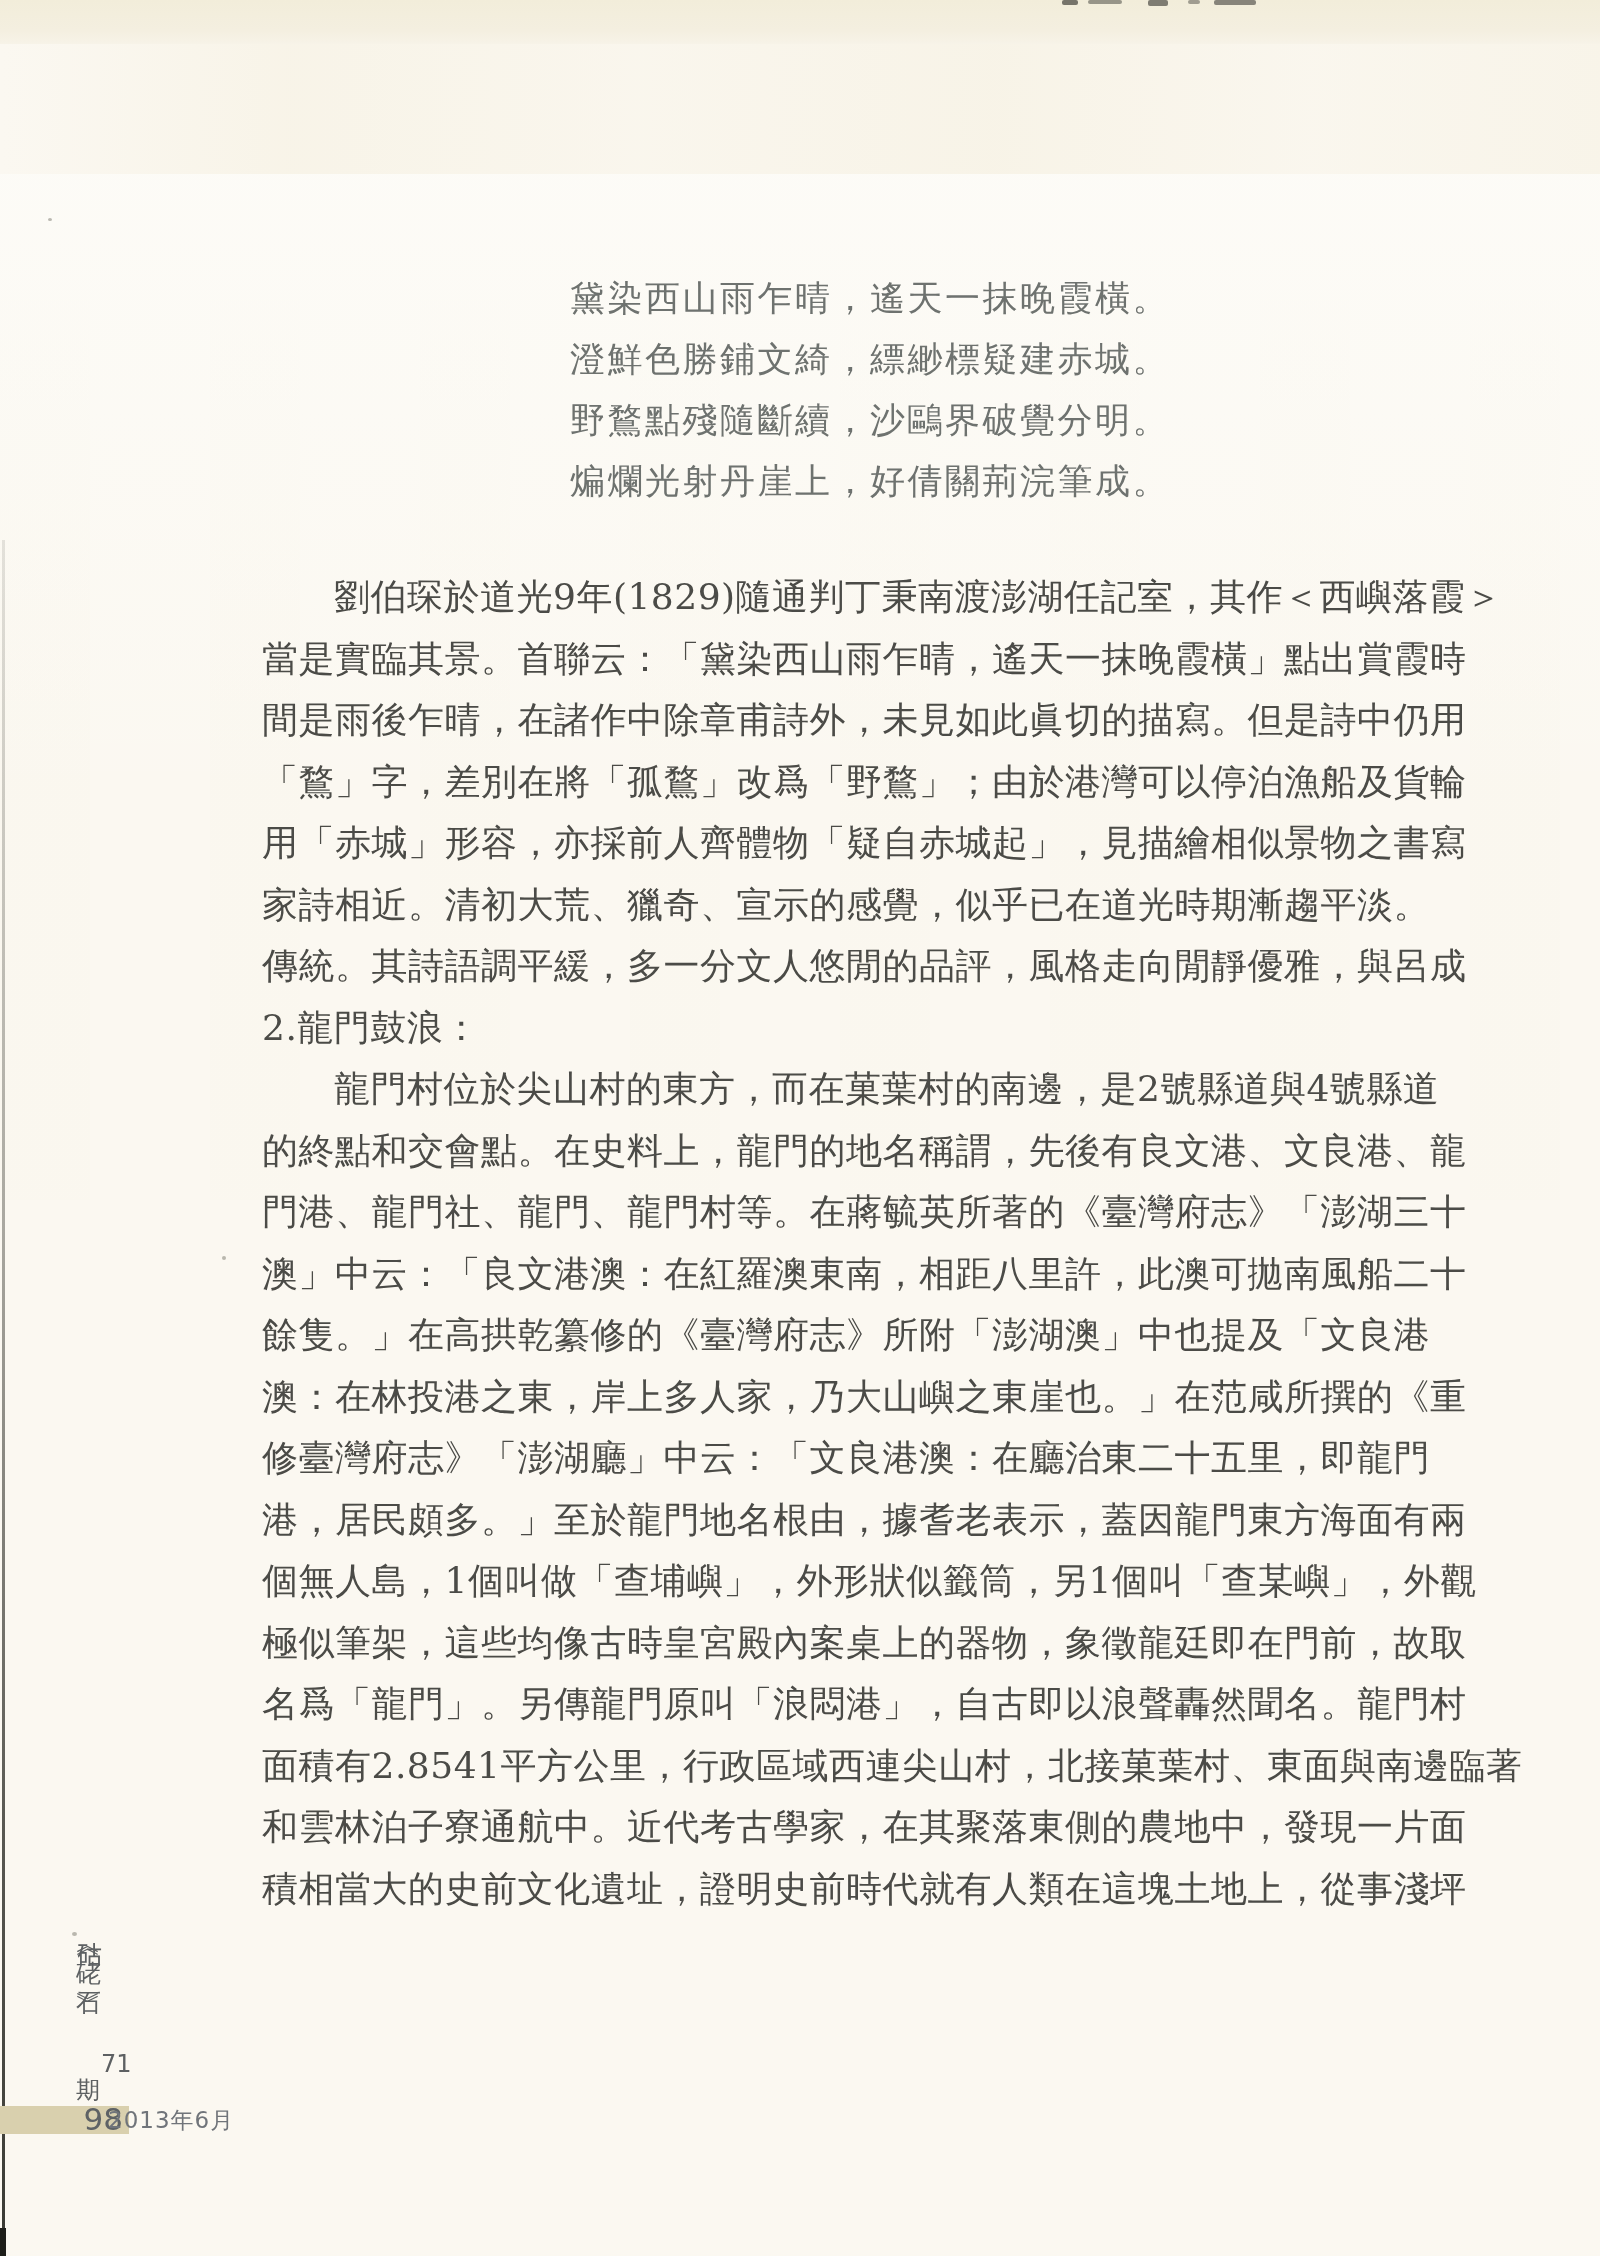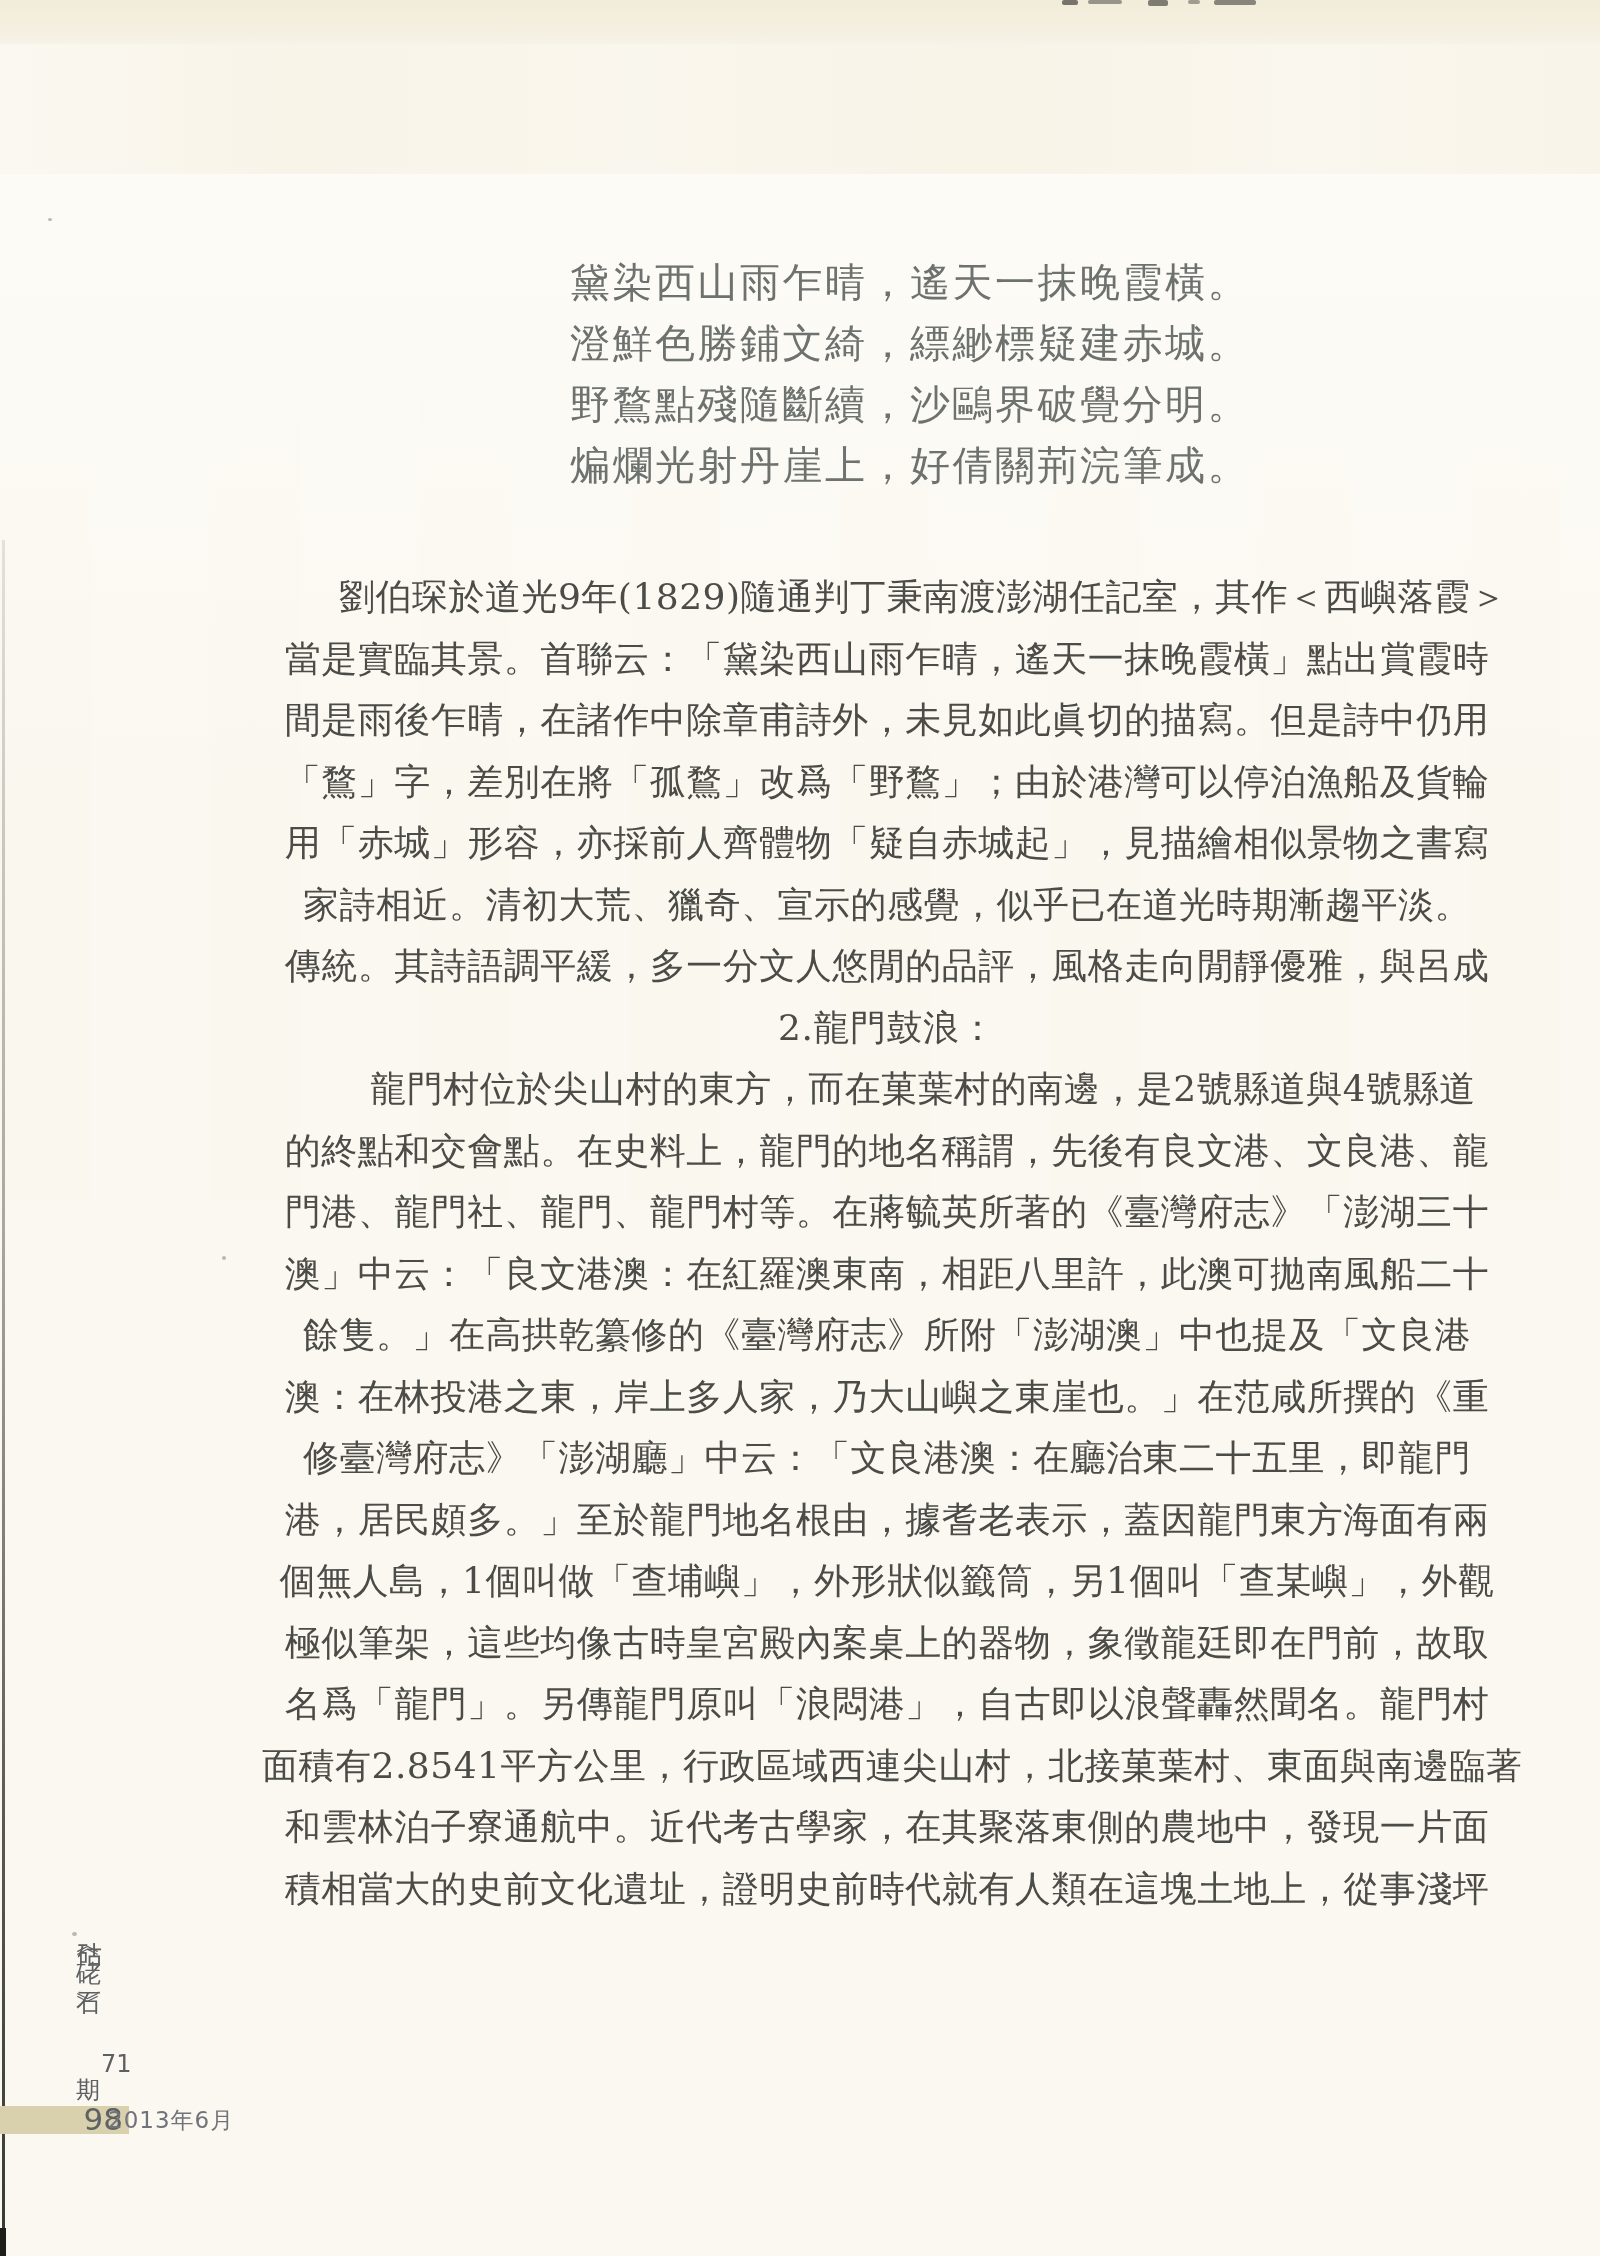--- a/index.html
+++ b/index.html
@@ -40,33 +40,33 @@
     background:linear-gradient(180deg,rgba(90,90,82,.15) 0%,rgba(70,70,62,.45) 40%,rgba(48,48,42,.8) 75%,rgba(35,36,30,.9) 100%);
   }
   .edge-nub{
     position:absolute;left:0;top:2228px;width:6px;height:28px;
     background:#1d1e19;
   }
   .speck{position:absolute;background:rgba(120,118,108,.5);border-radius:50%;}
 
   
   .poem{
-    position:absolute;left:570px;top:252px;
+    position:absolute;left:570px;top:268px;
     color:#6e726f;
-    font-size:40px;letter-spacing:2.5px;
+    font-size:35px;letter-spacing:2.5px;
   }
   .poem .pline{height:61px;line-height:61px;white-space:nowrap;}
 
   
   .bodytext{
     position:absolute;left:262px;top:566px;width:1250px;
     color:#4b4b47;
     font-size:36px;
   }
-  .line{height:61.5px;line-height:61.5px;white-space:nowrap;letter-spacing:0.5px;text-align:center;}
+  .line{height:61.5px;line-height:61.5px;white-space:nowrap;letter-spacing:0.5px;}
   .indent{padding-left:72px;}
 
   
   .journal-vert{
     position:absolute;left:72px;top:1938px;
     writing-mode:vertical-rl;text-orientation:upright;
     color:#5d6062;font-size:25px;letter-spacing:3px;
     font-family:"DejaVu Sans","Liberation Sans",sans-serif;
   }
   .issue-num{

